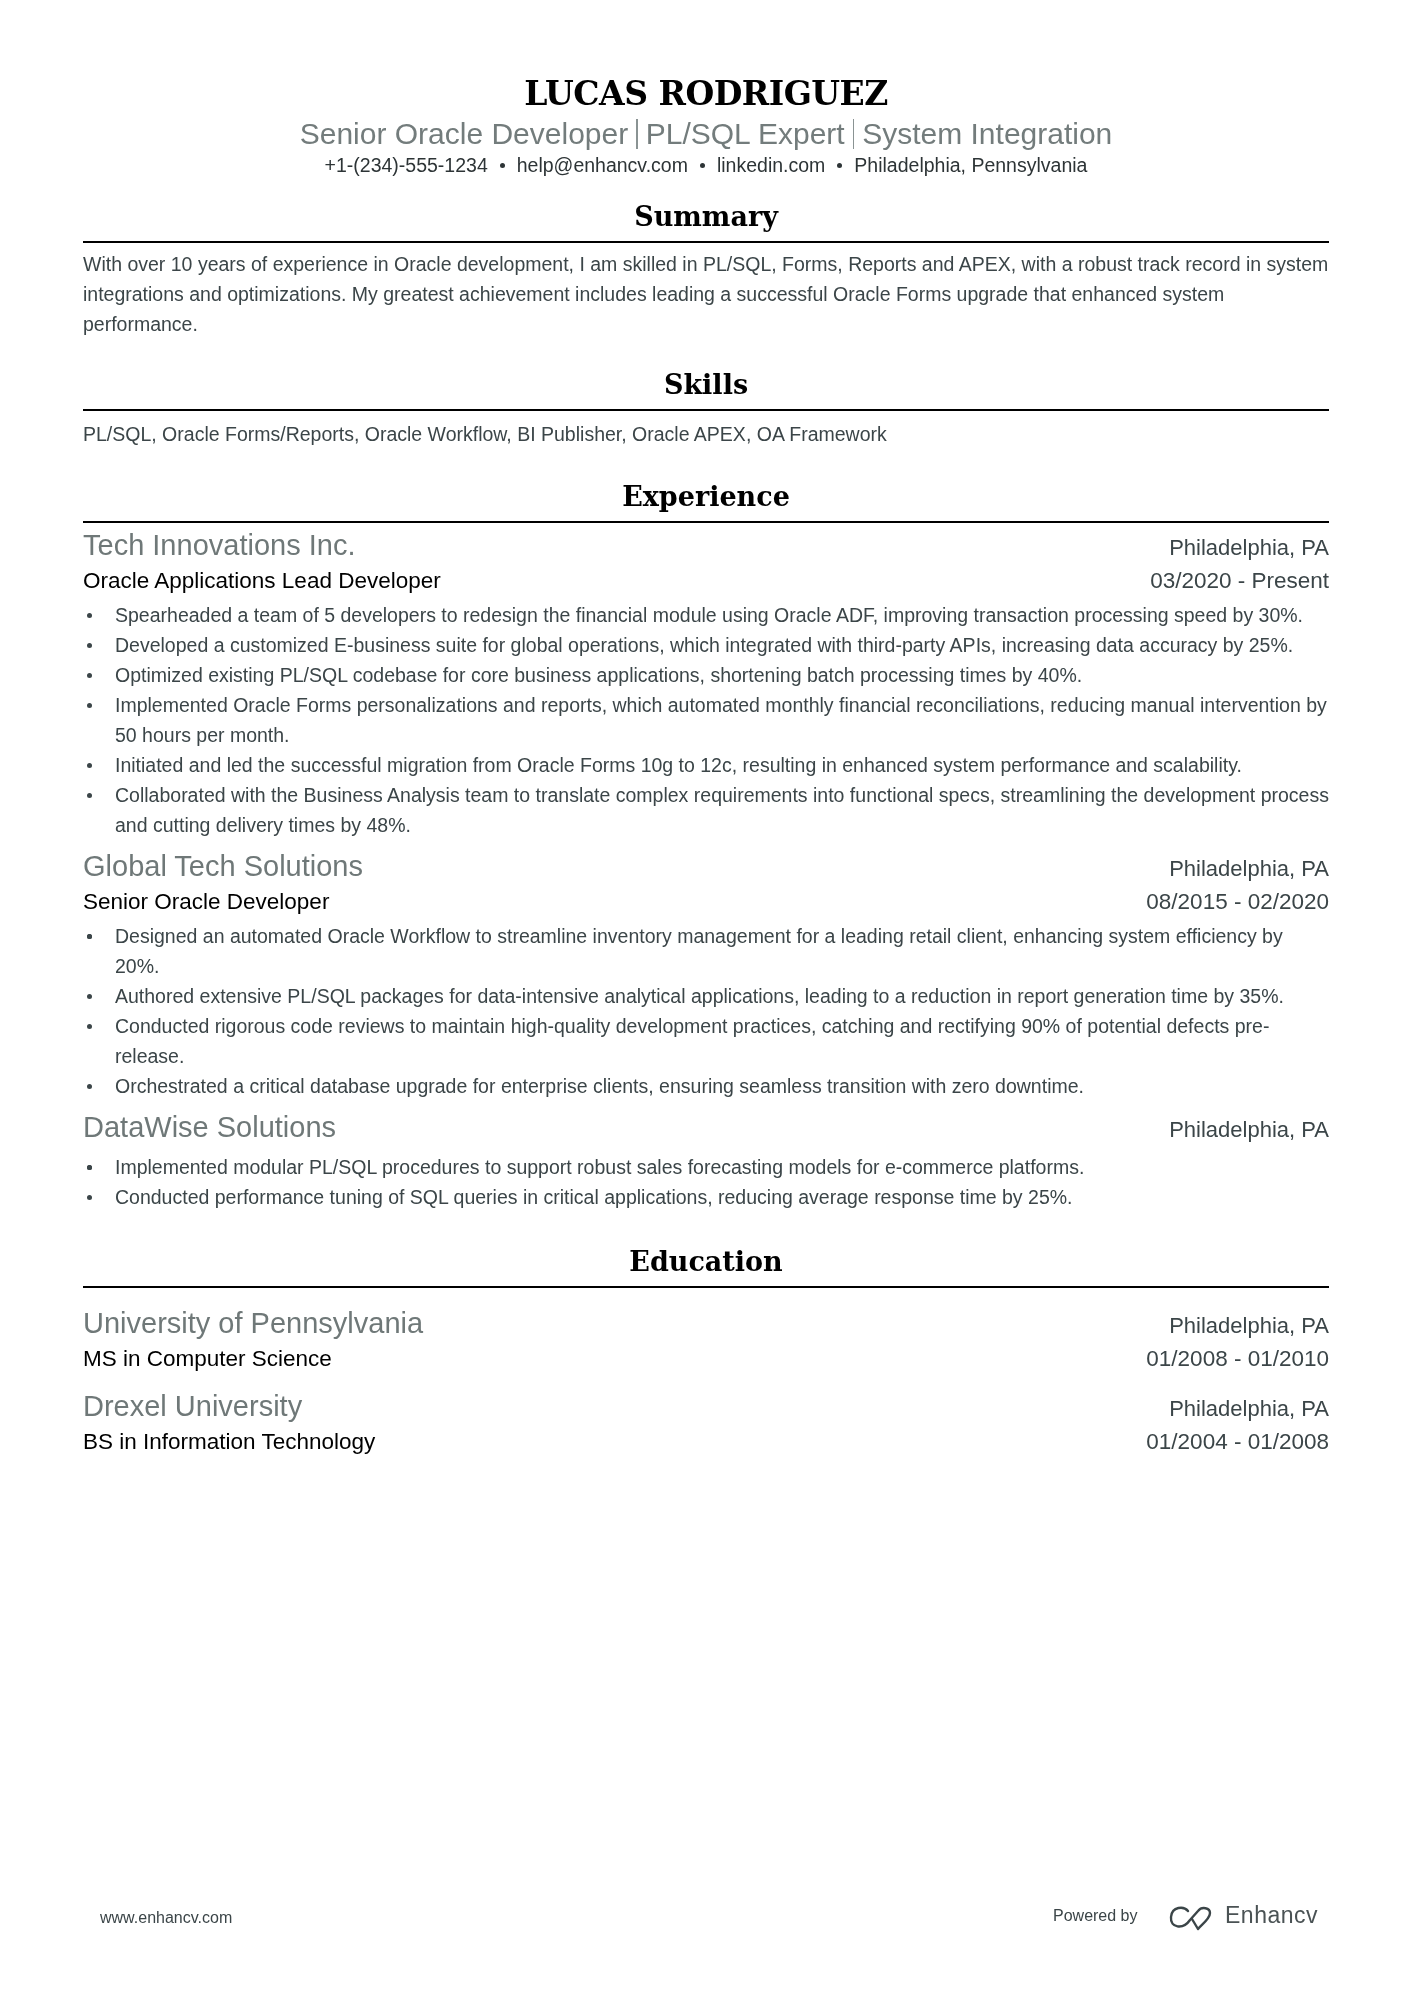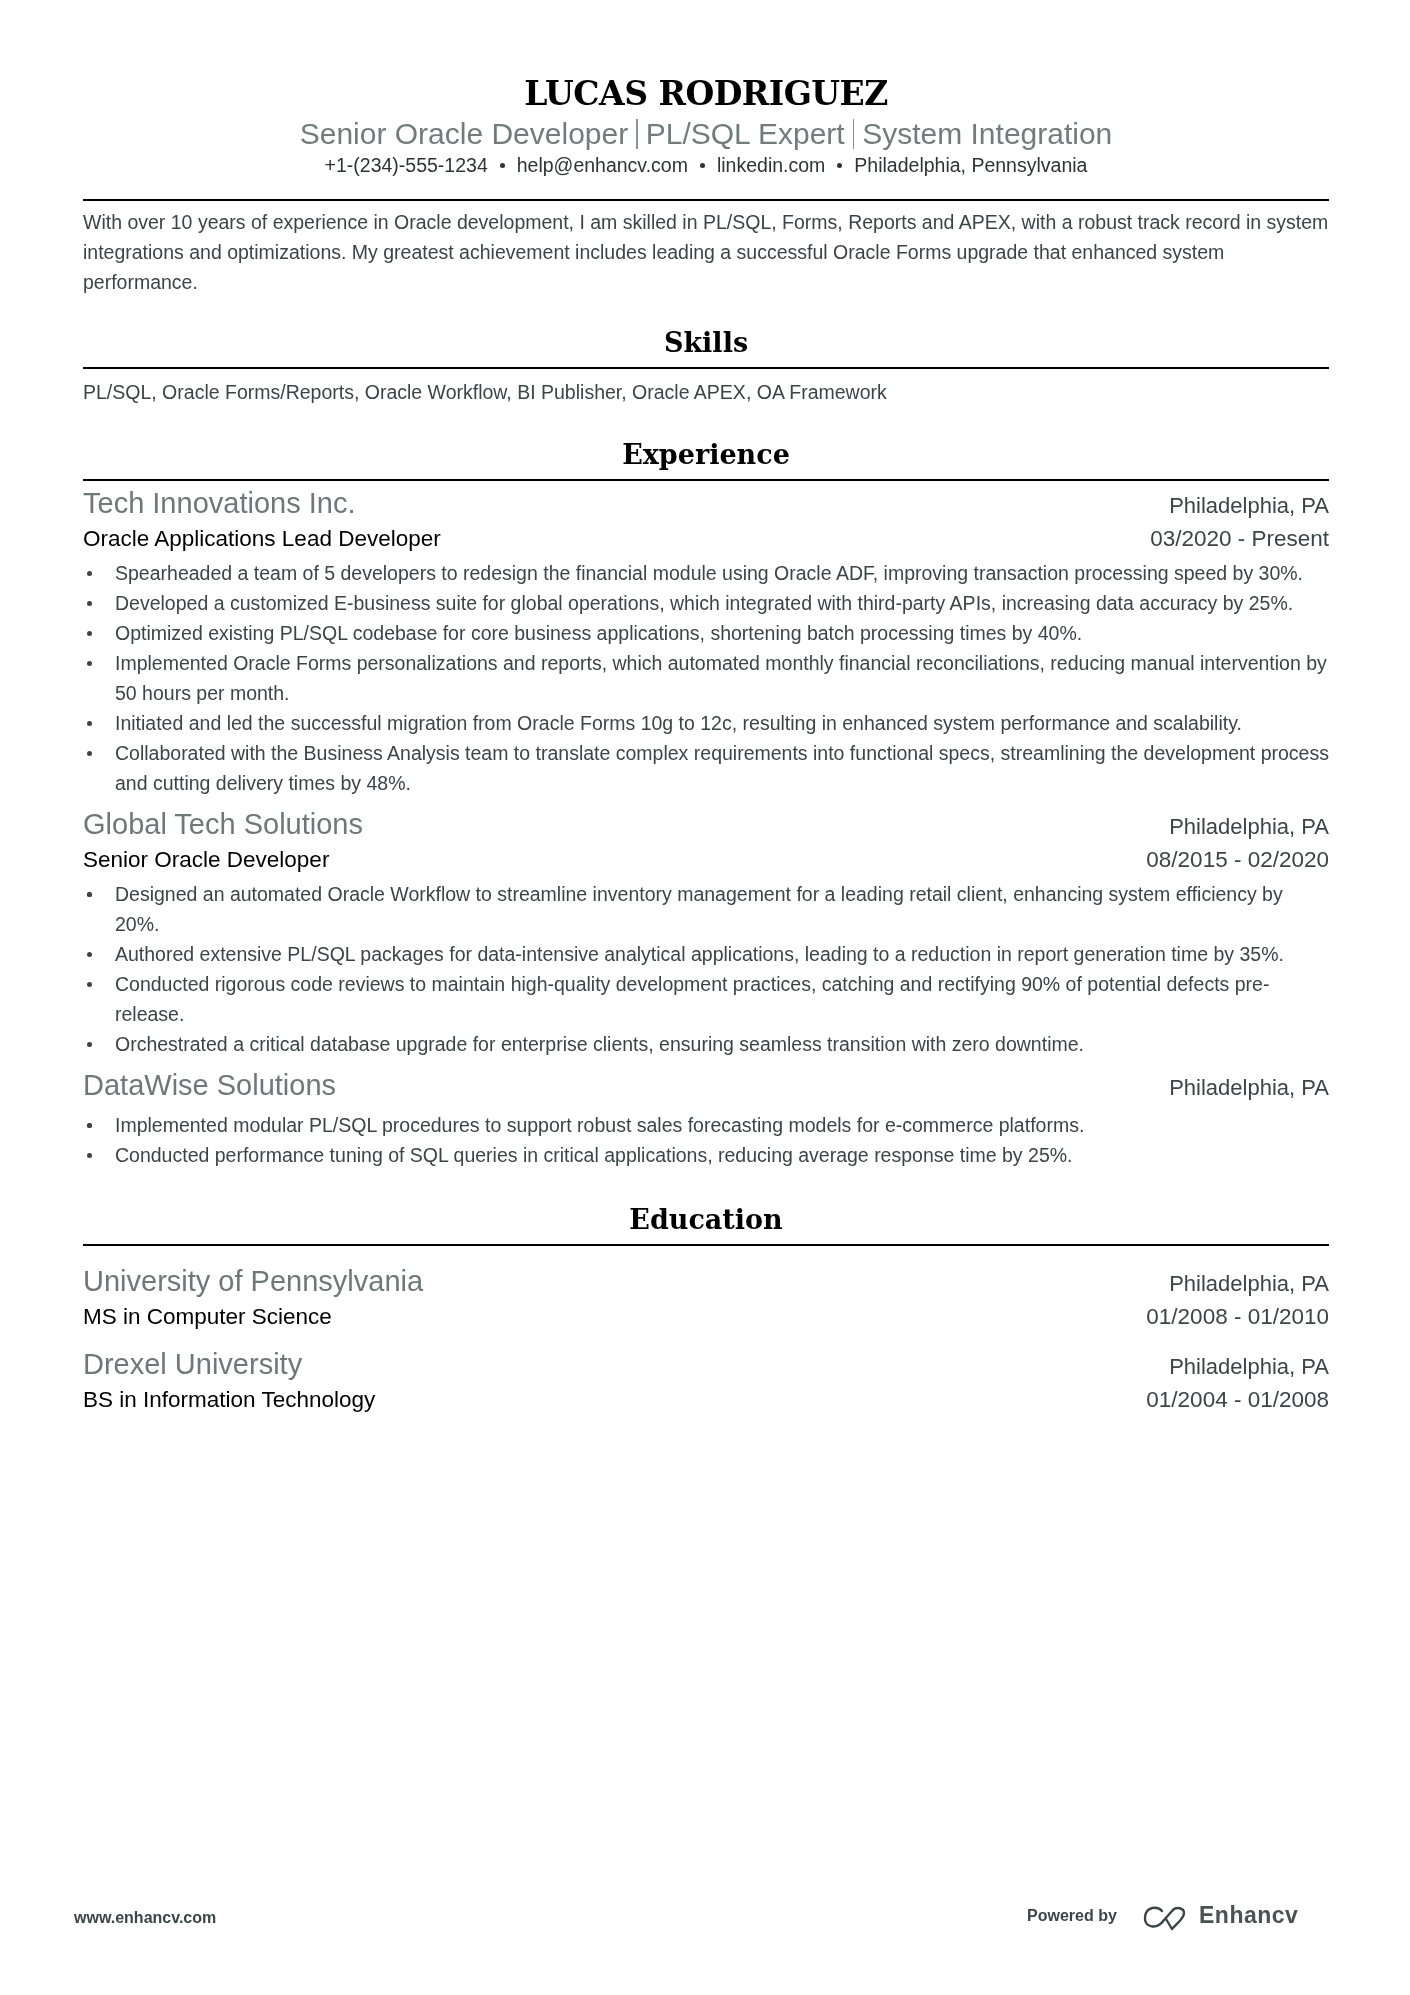--- a/index.html
+++ b/index.html
@@ -32,21 +32,21 @@
 
   ul.bullets { list-style: none; margin: 4px 0 0 0; padding: 0; }
   ul.bullets li { position: relative; padding-left: 32px; font-size: 19.5px; line-height: 30px;
                   color: #3b4548; }
   ul.bullets li .b { position: absolute; left: 4px; top: 13px; width: 5px; height: 5px;
                      border-radius: 50%; background: #3b4548; }
 
   .entry { margin-top: 8px; }
   .edu-entry { margin-top: 6px; }
 
-  .footer { position: absolute; top: 1903px; left: 74px; width: 1230px; height: 30px; font-weight: bold; }
+  .footer { position: absolute; top: 1903px; left: 100px; width: 1230px; height: 30px; }
   .footer-url { position: absolute; left: 0; top: 6px; font-size: 16px; color: #3b4548; }
   .powered { position: absolute; left: 953px; top: 4px; font-size: 16px; color: #3b4548; }
   .logo-icon { position: absolute; left: 1068px; top: 2px; }
   .logo-text { position: absolute; left: 1125px; top: -1px; font-size: 23px; color: #4a5254;
                letter-spacing: 0.5px; }
 </style>
 </head>
 <body>
 
 <div class="page">
@@ -55,20 +55,21 @@
     <div class="name">LUCAS RODRIGUEZ</div>
     <div class="title-line">
       <span>Senior Oracle Developer</span><span class="sep"></span><span>PL/SQL Expert</span><span class="sep"></span><span>System Integration</span>
     </div>
     <div class="contacts">
       <span>+1-(234)-555-1234</span><span class="dot"></span><span>help@enhancv.com</span><span class="dot"></span><span>linkedin.com</span><span class="dot"></span><span>Philadelphia, Pennsylvania</span>
     </div>
   </div>
 
   <div style="margin-top:21px;">
+    <div class="section-heading">Summary</div>
     <div class="rule"></div>
     <div class="summary-text">With over 10 years of experience in Oracle development, I am skilled in PL/SQL, Forms, Reports and APEX, with a robust track record in system integrations and optimizations. My greatest achievement includes leading a successful Oracle Forms upgrade that enhanced system performance.</div>
   </div>
 
   <div style="margin-top:28px;">
     <div class="section-heading">Skills</div>
     <div class="rule"></div>
     <div class="skills-text">PL/SQL, Oracle Forms/Reports, Oracle Workflow, BI Publisher, Oracle APEX, OA Framework</div>
   </div>
 

